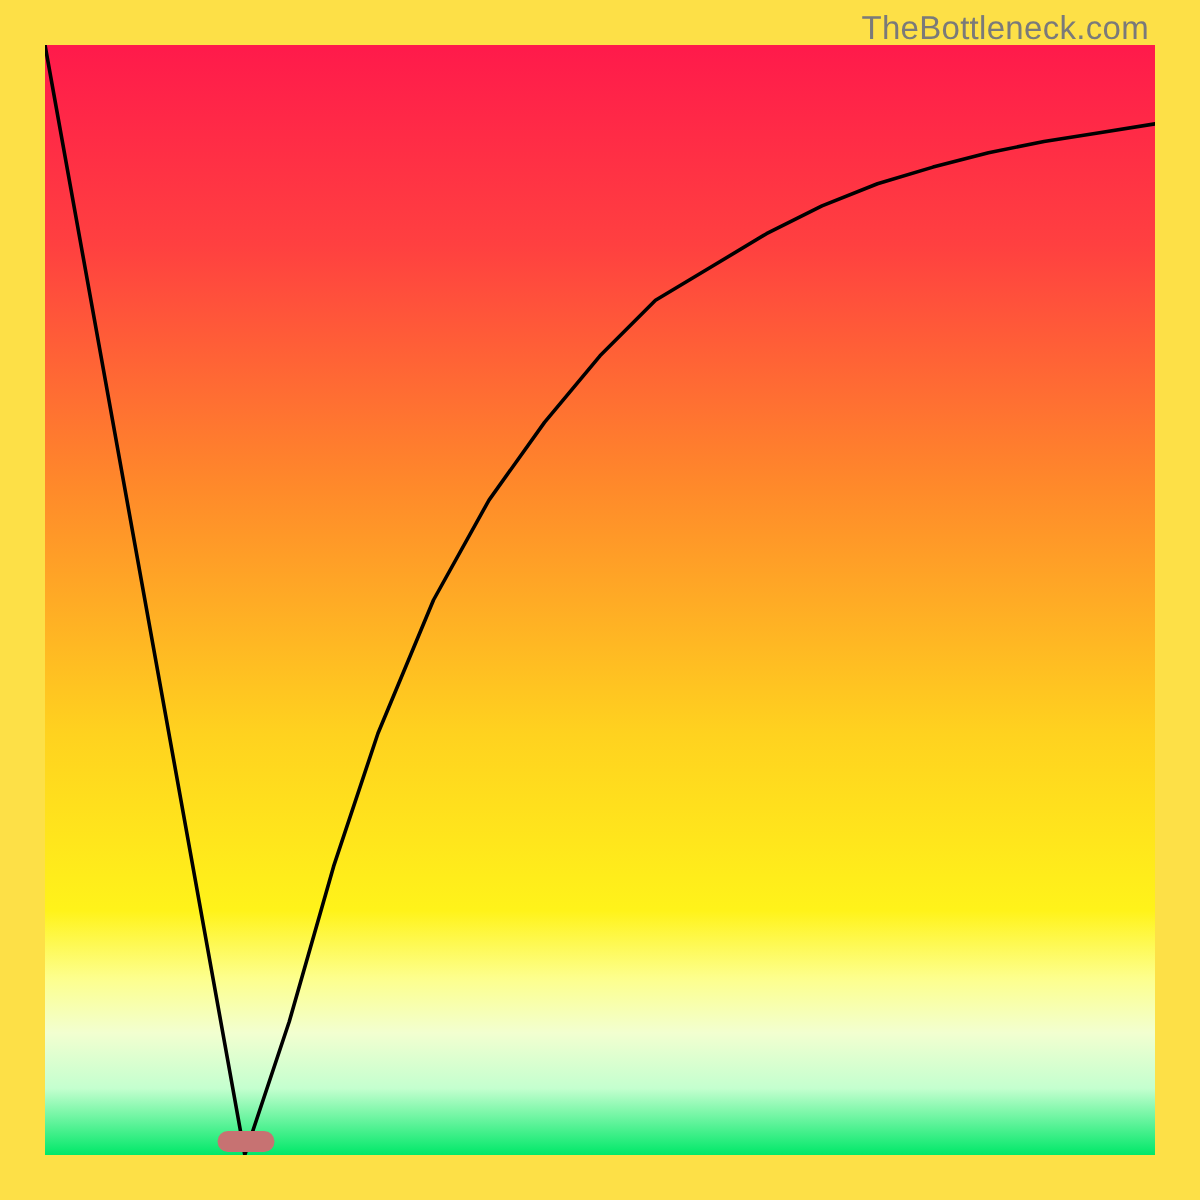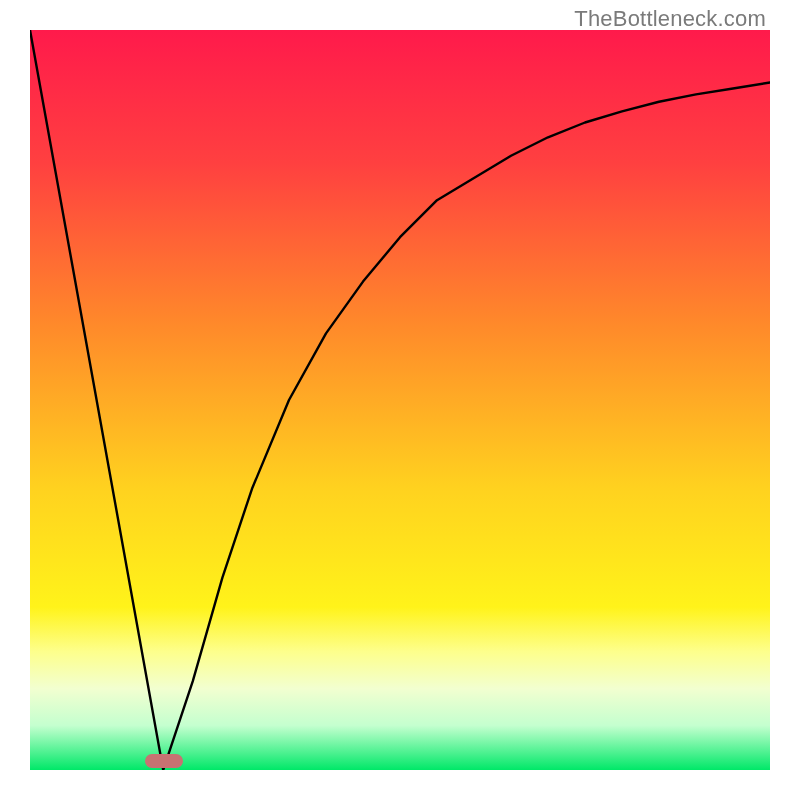--- a/index.html
+++ b/index.html
@@ -8,21 +8,21 @@
     width: 800px;
     height: 800px;
     overflow: hidden;
     background: #000;
     font-family: Arial, Helvetica, sans-serif;
   }
   .frame {
     position: absolute;
     top: 0; left: 0;
     width: 800px; height: 800px;
-    background: #ffffff;
+    background: #fde047;
   }
   .plot-area {
     position: absolute;
     top: 30px;
     left: 30px;
     width: 740px;
     height: 740px;
     overflow: hidden;
   }
   .gradient {

